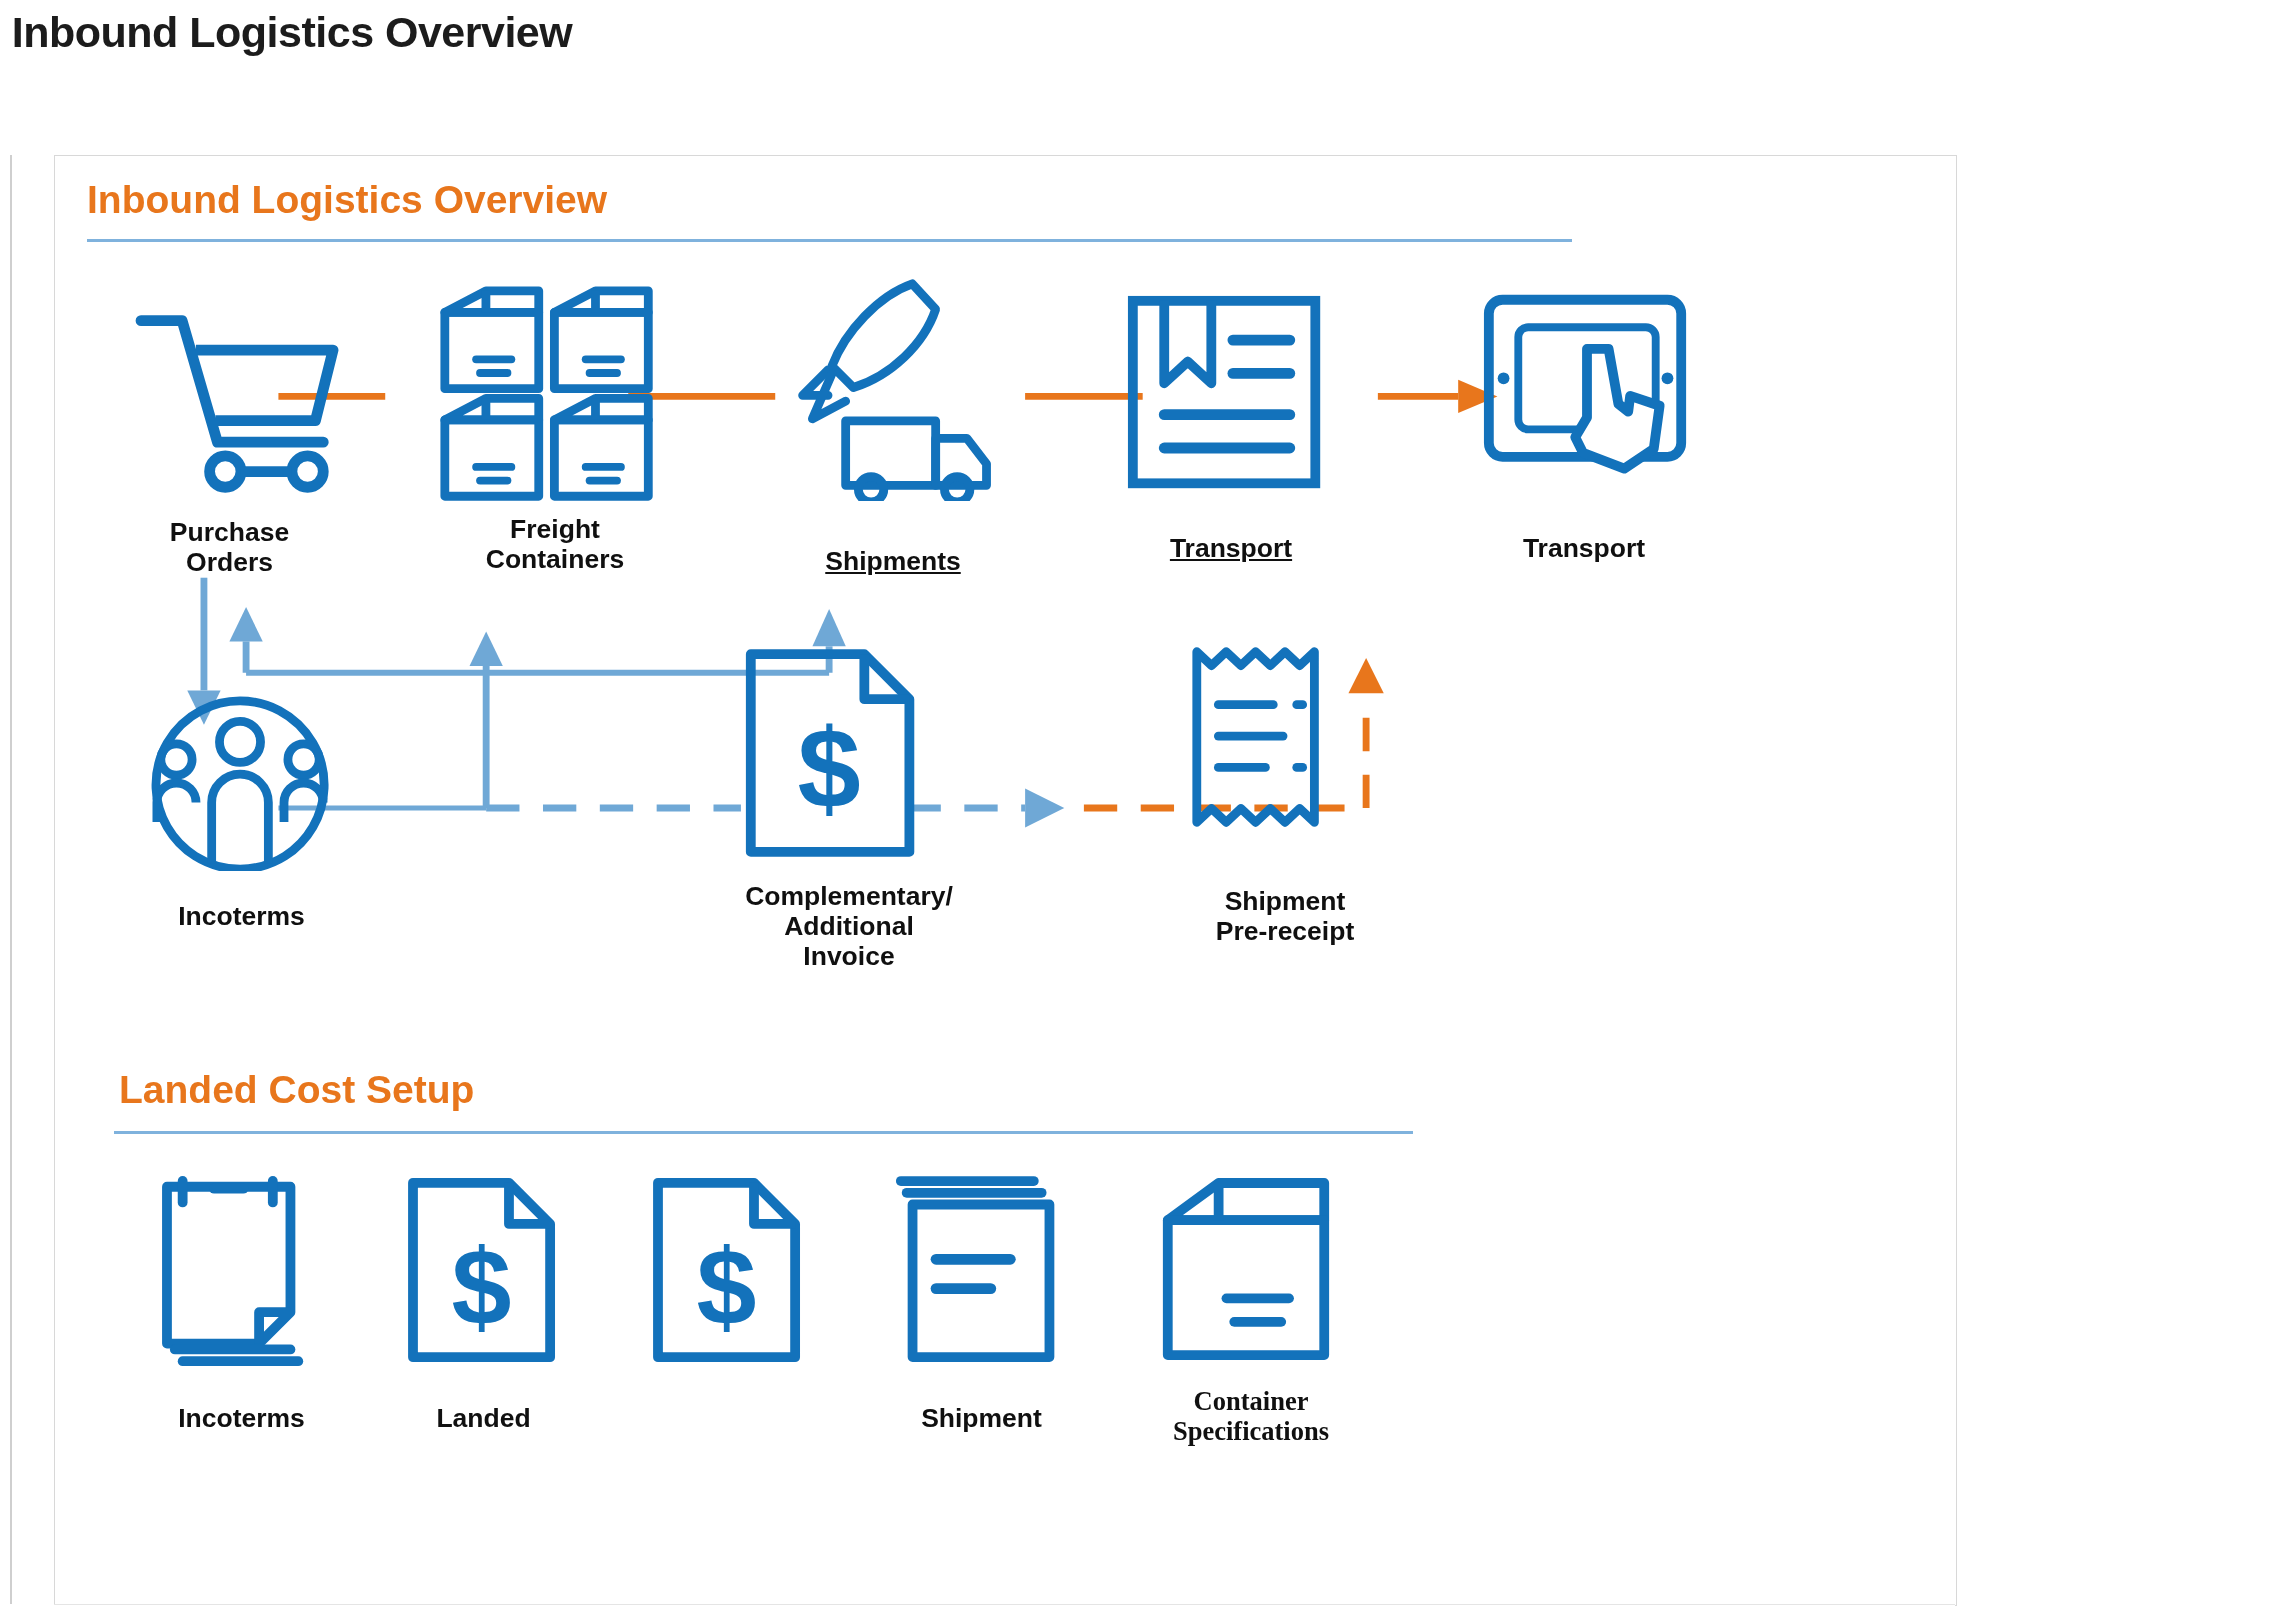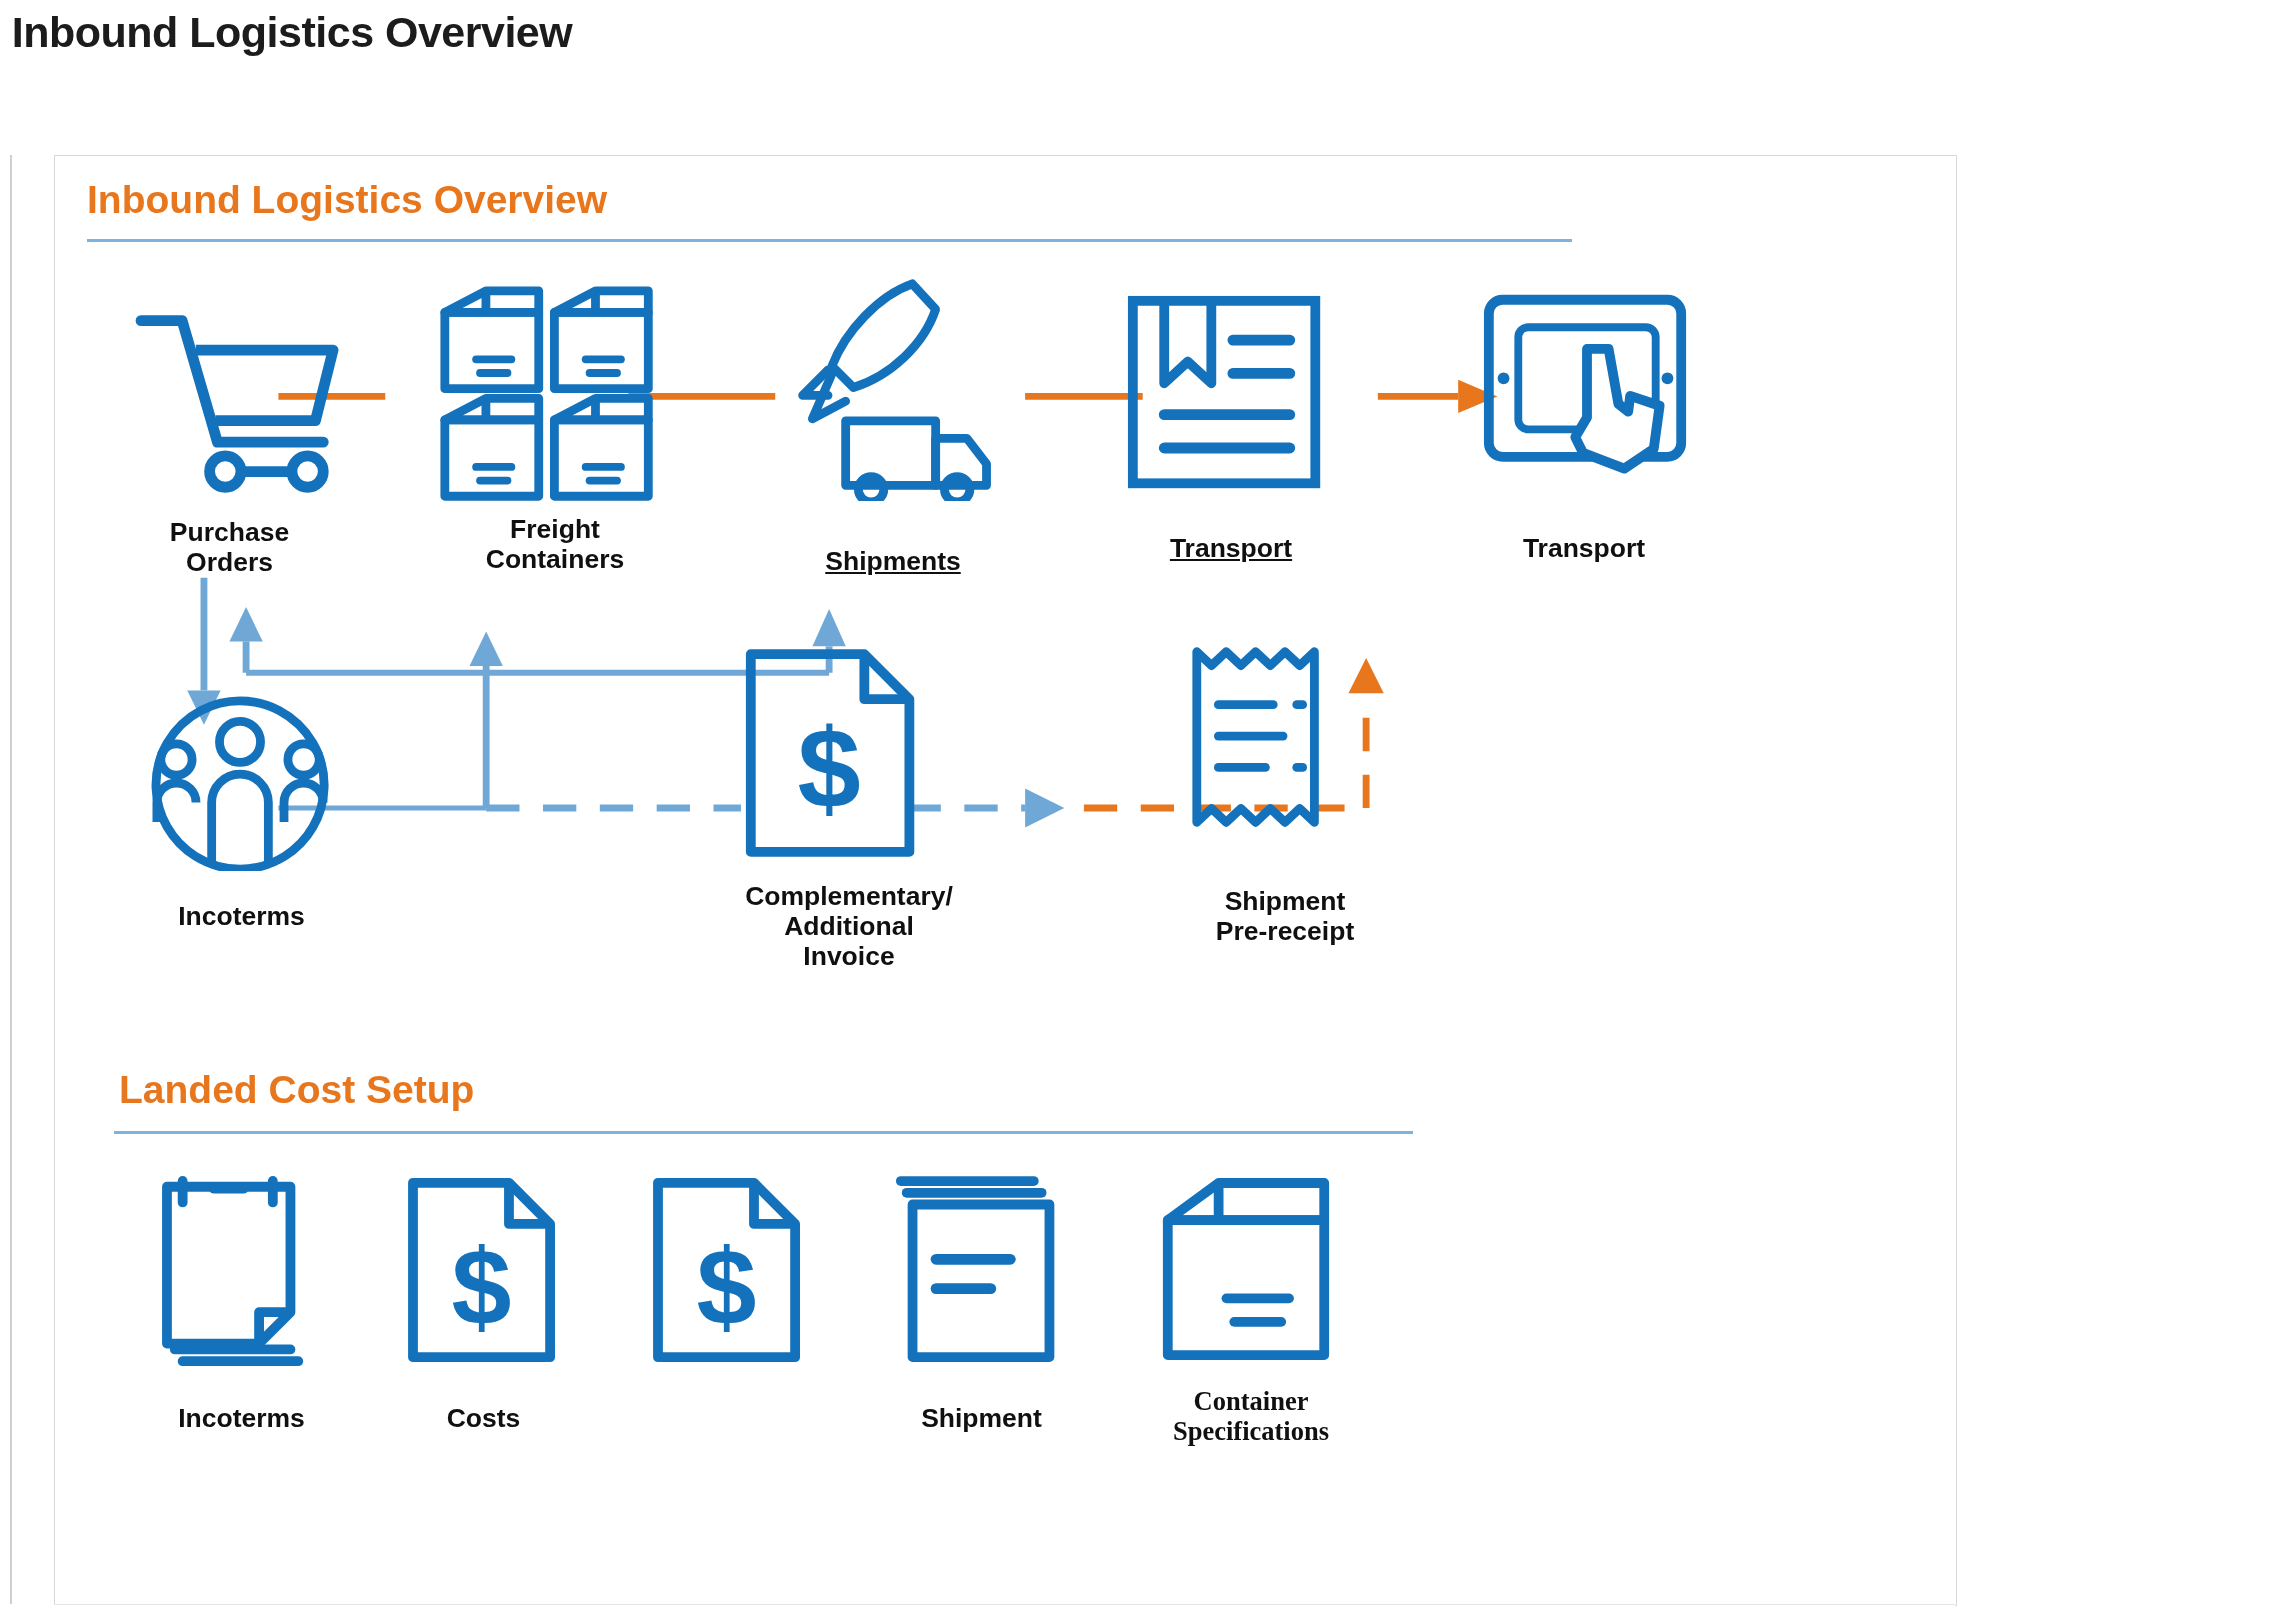--- a/index.html
+++ b/index.html
@@ -273,21 +273,21 @@
   </div>
   <div class="node-label" style="left:69px; top:1247px; width:235px;">Incoterms</div>
 
   <div class="icon" style="left:348px; top:1019px;">
     <svg width="162" height="191" viewBox="0 0 165 195">
       <path d="M10 8 H108 L150 50 V186 H10 Z" fill="none" stroke="#1372bb" stroke-width="10" stroke-linejoin="round"></path>
       <path d="M108 8 V50 H150" fill="none" stroke="#1372bb" stroke-width="10" stroke-linejoin="round"></path>
       <text x="80" y="152" font-family="'Liberation Sans',sans-serif" font-size="110" font-weight="bold" fill="#1372bb" text-anchor="middle">$</text>
     </svg>
   </div>
-  <div class="node-label" style="left:323px; top:1247px; width:211px;">Costs</div>
+  <div class="node-label" style="left:323px; top:1247px; width:211px;">Landed</div>
 
   <div class="icon" style="left:593px; top:1019px;">
     <svg width="162" height="191" viewBox="0 0 165 195">
       <path d="M10 8 H108 L150 50 V186 H10 Z" fill="none" stroke="#1372bb" stroke-width="10" stroke-linejoin="round"></path>
       <path d="M108 8 V50 H150" fill="none" stroke="#1372bb" stroke-width="10" stroke-linejoin="round"></path>
       <text x="80" y="152" font-family="'Liberation Sans',sans-serif" font-size="110" font-weight="bold" fill="#1372bb" text-anchor="middle">$</text>
     </svg>
   </div>
 
   <div class="icon" style="left:838px; top:1019px;">

